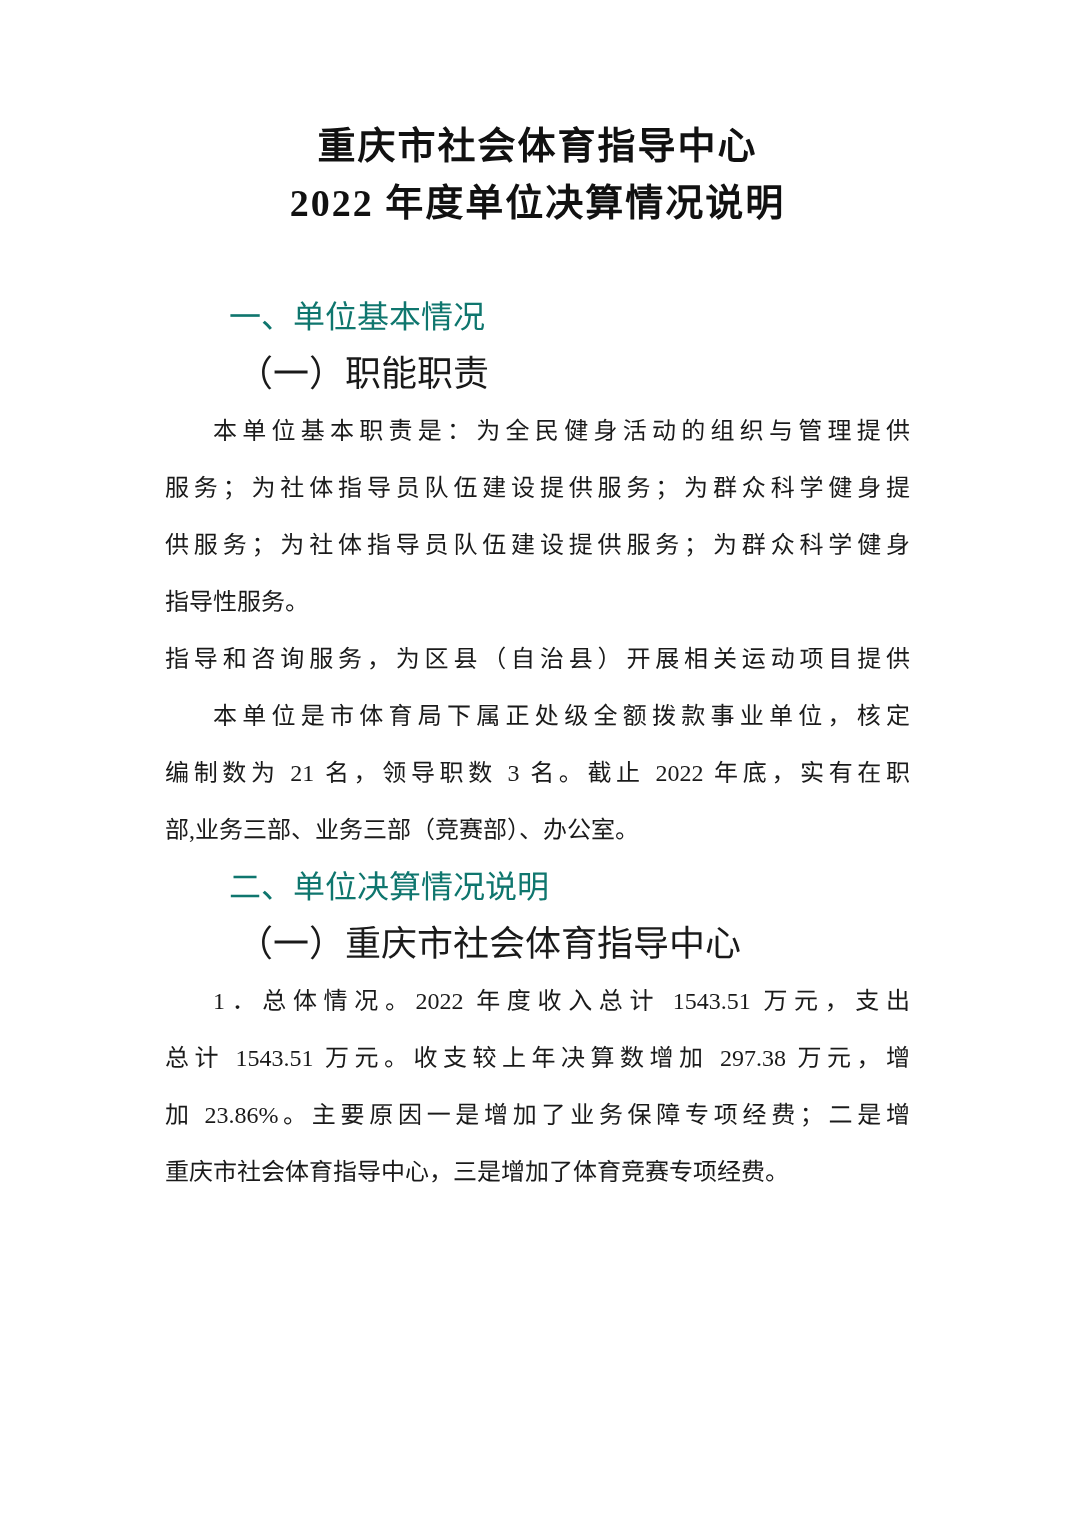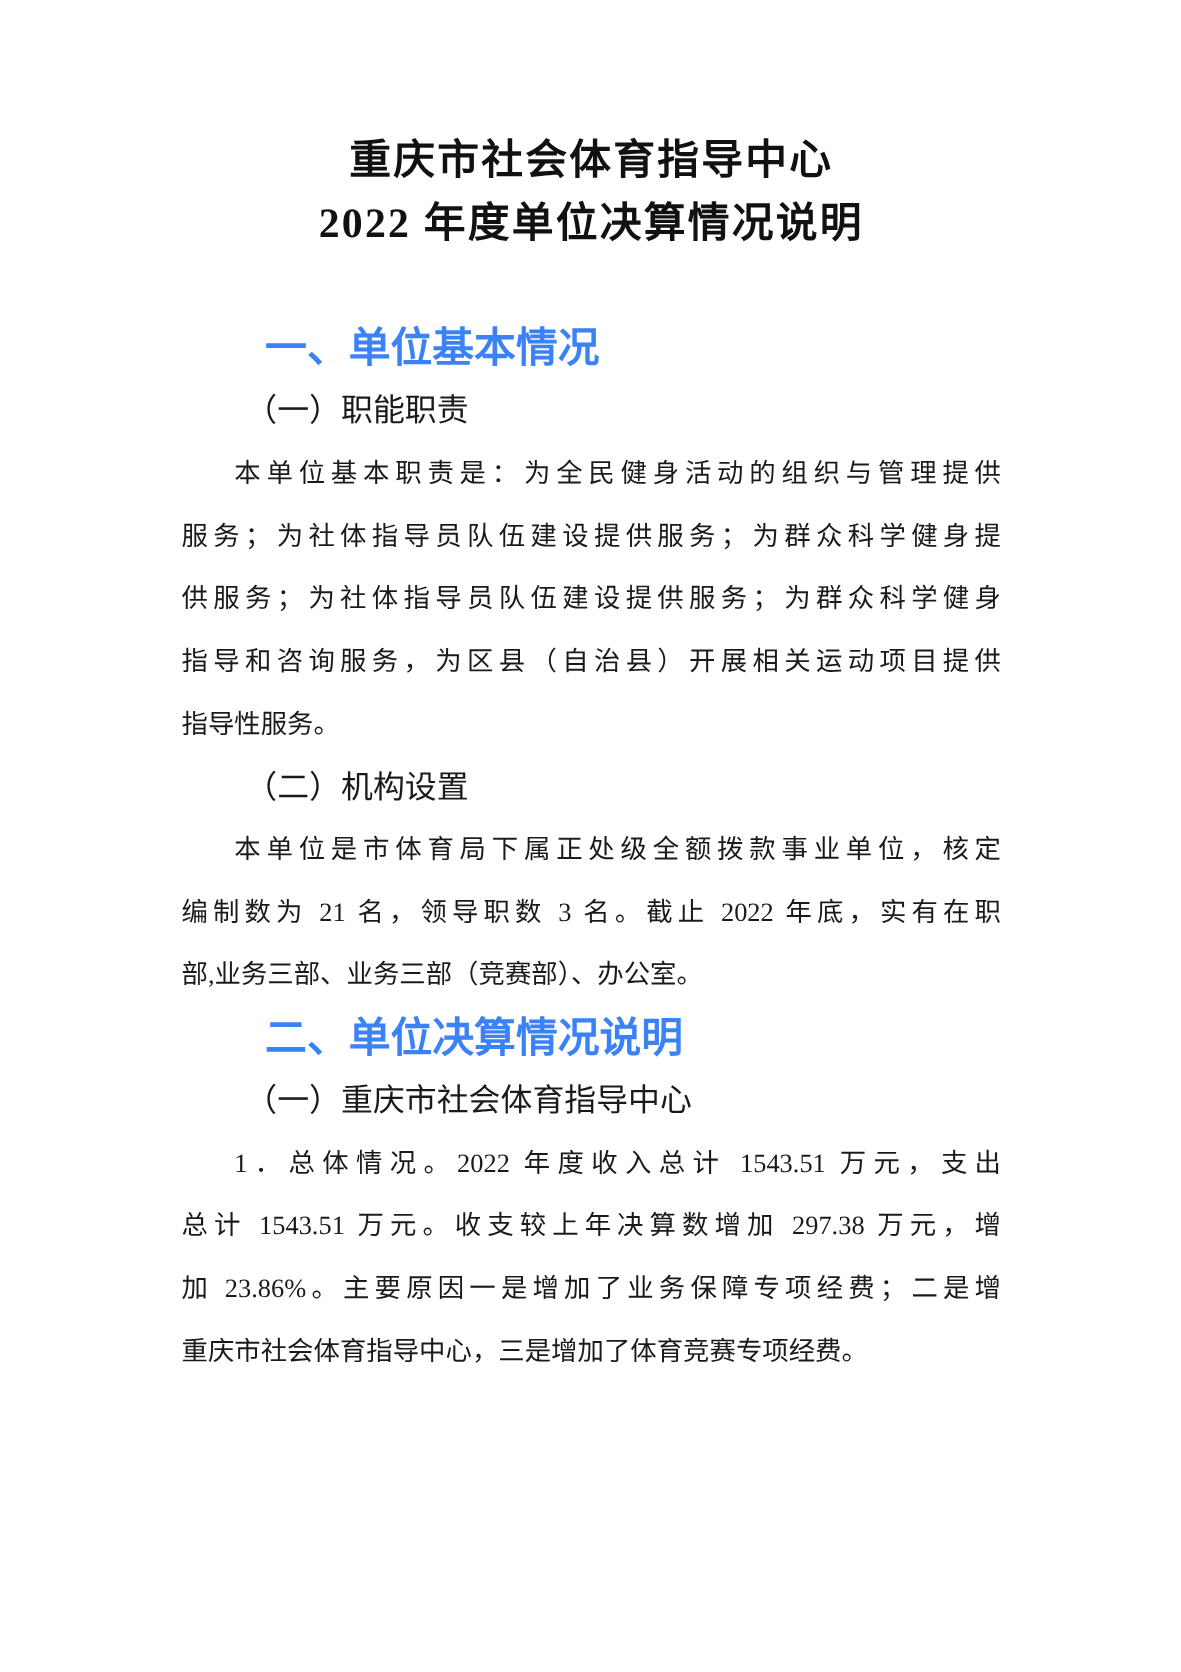--- a/index.html
+++ b/index.html
@@ -21,30 +21,30 @@
     text-align: center;
     font-size: 38px;
     font-weight: 700;
     line-height: 57px;
     letter-spacing: 2px;
     margin-bottom: 57px;
     font-family: "Liberation Serif", serif;
   }
   .h1 {
     font-family: "Liberation Sans", sans-serif;
-    font-weight: 700;
-    font-size: 38px;
+    font-weight: 400;
+    font-size: 32px;
     line-height: 57px;
     text-indent: 2em;
-    color: #3b82f6;
+    color: #0f766e;
   }
   .h2 {
     font-family: "Liberation Serif", serif;
     font-weight: 400;
-    font-size: 29px;
+    font-size: 36px;
     line-height: 57px;
     text-indent: 2em;
     color: #1a1a1a;
   }
   .para { width: 100%; }
   .pl {
     font-size: 24px;
     line-height: 57px;
     text-align: justify;
     text-align-last: justify;
@@ -65,25 +65,24 @@
   </div>
 
   <div class="h1">一、单位基本情况</div>
 
   <div class="h2">（一）职能职责</div>
 
   <div class="para">
     <div class="pl first">本单位基本职责是：为全民健身活动的组织与管理提供</div>
     <div class="pl">服务；为社体指导员队伍建设提供服务；为群众科学健身提</div>
     <div class="pl">供服务；为社体指导员队伍建设提供服务；为群众科学健身</div>
+    <div class="pl last">指导性服务。</div>
     <div class="pl">指导和咨询服务，为区县（自治县）开展相关运动项目提供</div>
-    <div class="pl last">指导性服务。</div>
   </div>
 
-  <div class="h2">（二）机构设置</div>
 
   <div class="para">
     <div class="pl first">本单位是市体育局下属正处级全额拨款事业单位，核定</div>
     <div class="pl">编制数为 21 名，领导职数 3 名。截止 2022 年底，实有在职</div>
     <div class="pl last">部,业务三部、业务三部（竞赛部）、办公室。</div>
   </div>
 
   <div class="h1">二、单位决算情况说明</div>
 
   <div class="h2">（一）重庆市社会体育指导中心</div>

